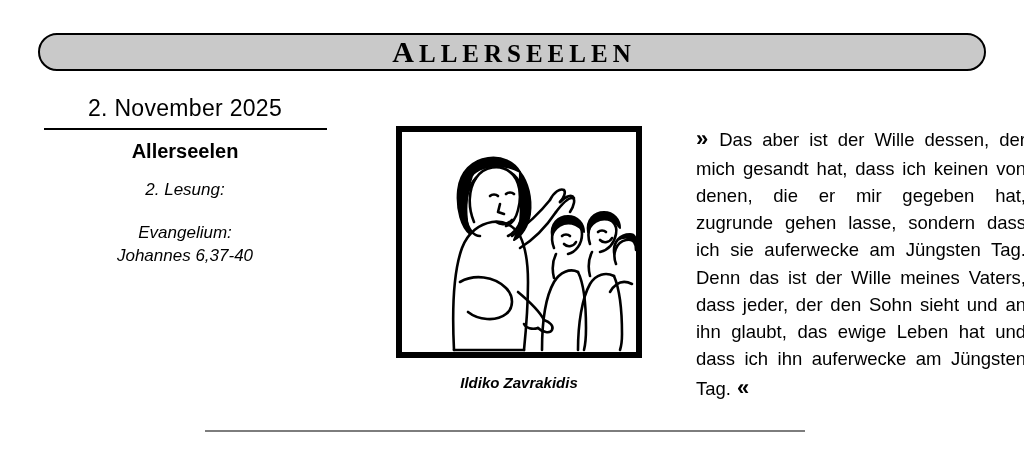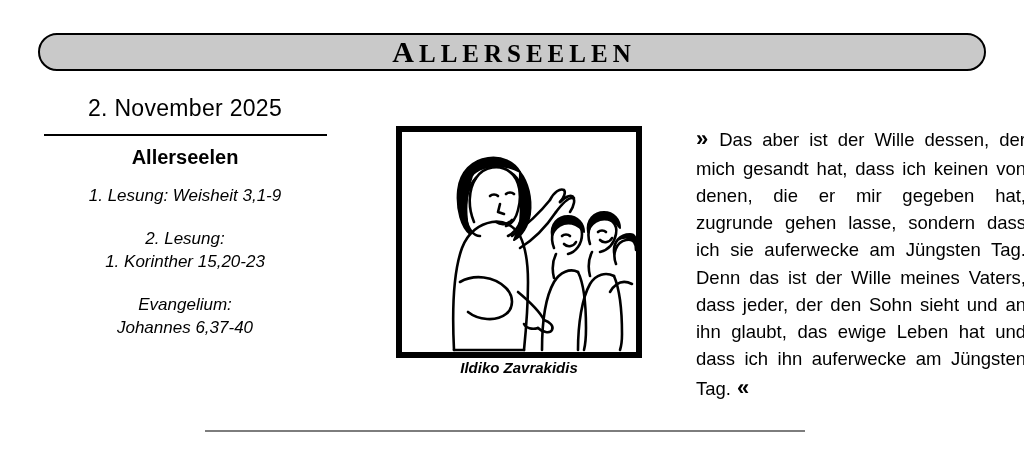--- a/index.html
+++ b/index.html
@@ -52,21 +52,21 @@
   .left-col {
     position: absolute;
     left: 40px;
     top: 95px;
     width: 290px;
     text-align: center;
   }
   .date-line {
     font-size: 23px;
     letter-spacing: 0.3px;
-    padding-bottom: 12px;
+    padding-bottom: 6px;
   }
   .rule {
     height: 2px;
     background: #000000;
     width: 283px;
     margin: 0 auto 10px auto;
   }
   .feast {
     font-size: 20px;
     font-weight: bold;
@@ -95,21 +95,21 @@
     width: 246px;
     height: 232px;
     border: 6px solid #000000;
     box-sizing: border-box;
     background: #ffffff;
     position: relative;
     overflow: hidden;
   }
   .art-frame svg { display: block; }
   .artist {
-    margin-top: 1px;
+    margin-top: 16px;
     text-align: center;
     font-size: 15px;
     font-weight: bold;
     font-style: italic;
   }
 
   
   .quote-col {
     position: absolute;
     left: 696px;
@@ -149,25 +149,21 @@
   <div class="banner">
     <div class="banner-title"><span class="cap">A</span>LLERSEELEN</div>
   </div>
 
   <div class="left-col">
     <div class="date-line">2. November 2025</div>
     <div class="rule"></div>
     <div class="feast">Allerseelen</div>
 
     <div class="reading">
-      <div>1. Lesung: Weisheit 3,1-9</div>
-    </div>
-    <div class="reading">
       <div>2. Lesung:</div>
-      <div>1. Korinther 15,20-23</div>
     </div>
     <div class="reading">
       <div>Evangelium:</div>
       <div>Johannes 6,37-40</div>
     </div>
   </div>
 
   <div class="art-wrap">
     <div class="art-frame">
       <svg width="234" height="220" viewBox="0 0 234 220">

